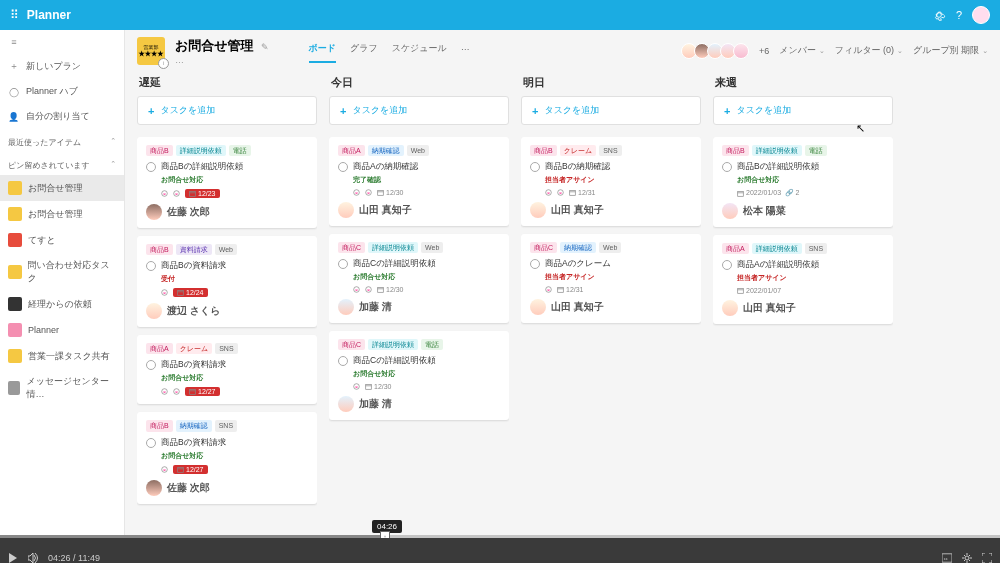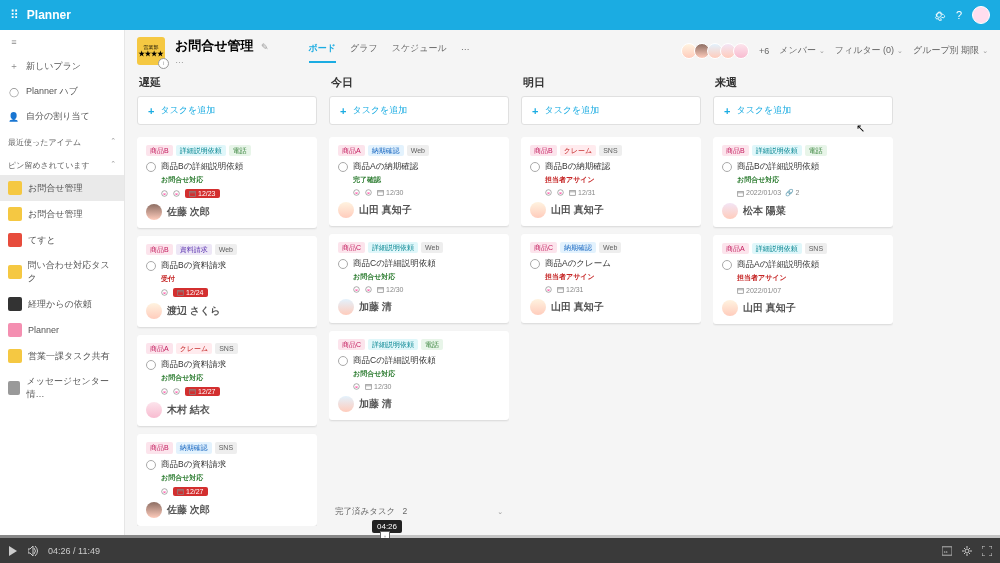--- a/index.html
+++ b/index.html
@@ -78,21 +78,21 @@
 .assignee .nm { font-size: 10px; color: #555; font-weight: bold; }
 .av1 { background: linear-gradient(#8d6e63,#ffccbc); }
 .av2 { background: linear-gradient(#fff3e0,#ffccbc); }
 .av3 { background: linear-gradient(#e3f2fd,#ffccbc); }
 .av4 { background: linear-gradient(#f3e5f5,#ffccbc); }
 .av5 { background: linear-gradient(#fce4ec,#f8bbd0); }
 .bucket-ic { width: 7px; height: 7px; display: inline-block; }
 .completed { font-size: 8.5px; color: #666; padding: 8px 6px; display: flex; justify-content: space-between; align-items: center; cursor: pointer; }
 
 
-.video-bar { position: absolute; bottom: 0; left: 0; right: 0; height: 25px; background: #3a3a3a; display: flex; align-items: center; padding: 0 8px; gap: 10px; color: #ccc; font-size: 9px; }
+.video-bar { position: absolute; bottom: 0; left: 0; right: 0; height: 25px; background: #3a3a3a; display: flex; align-items: flex-end; padding: 0 8px; gap: 10px; color: #ccc; font-size: 9px; }
 .video-bar svg { width: 10px; height: 10px; fill: #ccc; cursor: pointer; }
 .vb-right { margin-left: auto; display: flex; gap: 10px; }
 .progress { position: absolute; bottom: 25px; left: 0; right: 0; height: 3px; background: rgba(0,0,0,0.2); }
 .progress-fill { height: 100%; background: #888; width: 38.5%; position: relative; }
 .progress-thumb { position: absolute; right: -5px; top: -4px; width: 10px; height: 11px; background: #fff; border: 1px solid #666; font-size: 6px; display: flex; align-items: center; justify-content: center; color: #666; }
 .progress-tip { position: absolute; bottom: 30px; left: 37.2%; background: #222; color: #fff; font-size: 8px; padding: 2px 5px; border-radius: 2px; }
 
 
 .cursor { position: absolute; top: 122px; left: 856px; font-size: 11px; color: #000; pointer-events: none; }
 
@@ -300,24 +300,20 @@
                 </svg>
                 <svg class="bucket-ic" viewBox="0 0 10 10">
                   <circle cx="5" cy="5" r="4" fill="none" stroke="#888" stroke-width="1"></circle>
                   <path d="M3 5a2 2 0 004 0" fill="#f5a"></path>
                 </svg>
                 <span class="date-badge"><svg class="bucket-ic" viewBox="0 0 10 10">
                     <rect x="1" y="2" width="8" height="7" fill="none" stroke="#888"></rect>
                     <line x1="1" y1="4" x2="9" y2="4" stroke="#888"></line>
                   </svg> 12/27</span>
               </div>
-              <div class="assignee">
-                <span class="av av5"></span>
-                <span class="nm">木村 結衣</span>
-              </div>
     </div>
             <div class="card">
       <div class="tags">
                 <span class="tag t-pink">商品B</span>
                 <span class="tag t-blue">納期確認</span>
                 <span class="tag t-gry">SNS</span>
               </div>
       <div class="title-row">
                 <span class="circle"></span>
                 <span class="task-title">商品Bの資料請求</span>
@@ -426,24 +422,20 @@
                 <span class="date-plain"><svg class="bucket-ic" viewBox="0 0 10 10">
                     <rect x="1" y="2" width="8" height="7" fill="none" stroke="#888"></rect>
                     <line x1="1" y1="4" x2="9" y2="4" stroke="#888"></line>
                   </svg> 12/30</span>
               </div>
               <div class="assignee">
                 <span class="av av3"></span>
                 <span class="nm">加藤 清</span>
               </div>
     </div>
-          </div>
-          <div class="completed">
-            <span>完了済みタスク&nbsp;&nbsp;&nbsp;2</span>
-            <span class="chev">⌄</span>
           </div>
         </div>
         <div class="col">
           <div class="col-title">明日</div>
     <div class="add-task">
             <span class="plus">+</span>
             <span>タスクを追加</span>
           </div>
     <div class="tasks">
             <div class="card">

